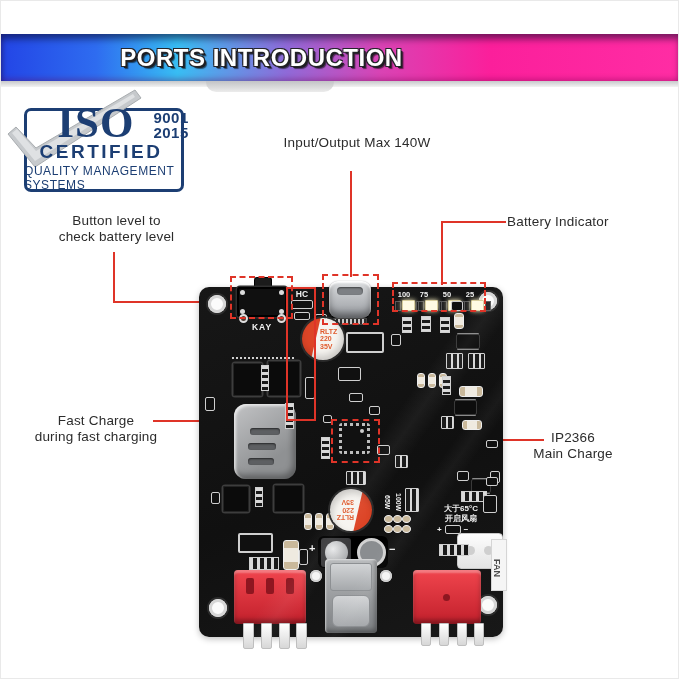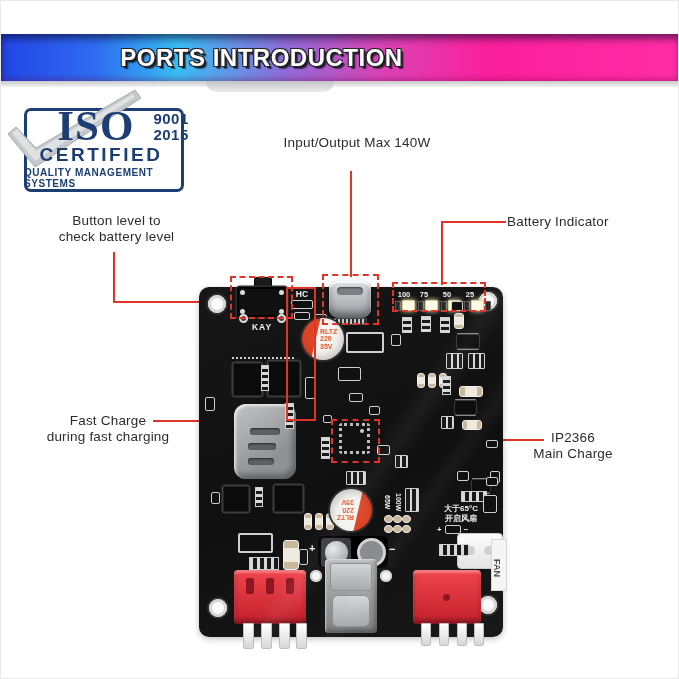--- a/index.html
+++ b/index.html
@@ -17,25 +17,25 @@
   .banner-shadow{left:0;top:80px;width:679px;height:6px;background:linear-gradient(#c7c8ca,#f3f3f3);}
   .banner-notch{left:205px;top:80px;width:128px;height:11px;background:linear-gradient(#c2c3c5,#ececec);border-radius:0 0 10px 10px;}
 
   
   .iso-wrap{left:6px;top:88px;width:186px;height:110px;}
   .iso-box-bg{position:absolute;left:17px;top:19px;width:154px;height:78px;background:#fff;
     border:3px solid #1c3e73;border-radius:7px;}
   .iso-check{position:absolute;left:0;top:0;}
   .iso-content{position:absolute;left:17px;top:19px;width:154px;height:78px;display:flex;flex-direction:column;
     align-items:center;justify-content:center;color:#1c3e73;padding-top:2px;}
-  .iso-row1{display:flex;align-items:center;gap:19px;margin-left:44px;}
+  .iso-row1{display:flex;align-items:flex-end;gap:19px;margin-left:44px;}
   .iso-word{font-family:"Liberation Serif",serif;font-weight:bold;font-size:43px;line-height:.8;letter-spacing:1px;}
   .iso-nums{display:flex;flex-direction:column;font-size:15px;font-weight:bold;line-height:1.02;letter-spacing:.5px;}
   .iso-cert{font-size:19px;font-weight:bold;letter-spacing:2.5px;line-height:1.05;margin-top:1px;}
-  .iso-sub{font-size:10px;font-weight:bold;letter-spacing:.55px;margin-top:2px;}
+  .iso-sub{font-size:12px;font-weight:normal;letter-spacing:.55px;margin-top:2px;}
 
   
   .lbl{color:#2c2c2c;font-size:13.5px;line-height:16px;text-align:center;letter-spacing:.2px;}
   .cline{background:#df3428;}
   .dbox{border:2px dashed #df3428;}
   .sbox{border:2px solid #df3428;}
 
   
   .board{left:198px;top:286px;width:304px;height:350px;background:linear-gradient(160deg,#171717,#101010 55%,#181818);
     border-radius:10px;overflow:visible;box-shadow:0 2px 6px rgba(0,0,0,.25);}
@@ -109,21 +109,21 @@
   </div>
 
   <div class="abs lbl" style="left:246px;top:134px;width:220px;">
     <div>Input/Output Max 140W</div>
   </div>
   <div class="abs lbl" style="left:506px;top:213px;text-align:left;">Battery Indicator</div>
   <div class="abs lbl" style="left:28px;top:212px;width:175px;">
     <div>Button level to</div>
     <div>check battery level</div>
   </div>
-  <div class="abs lbl" style="left:16px;top:412px;width:182px;">
+  <div class="abs lbl" style="left:4px;top:412px;width:182px;">
     <div>Fast Charge</div>
     <div>during fast charging</div>
   </div>
   <div class="abs lbl" style="left:512px;top:429px;width:120px;">
     <div>IP2366</div>
     <div>Main Charge</div>
   </div>
 
   <div class="abs cline" style="left:349px;top:170px;width:2px;height:106px;"></div>
   <div class="abs cline" style="left:442px;top:220px;width:63px;height:2px;"></div>

